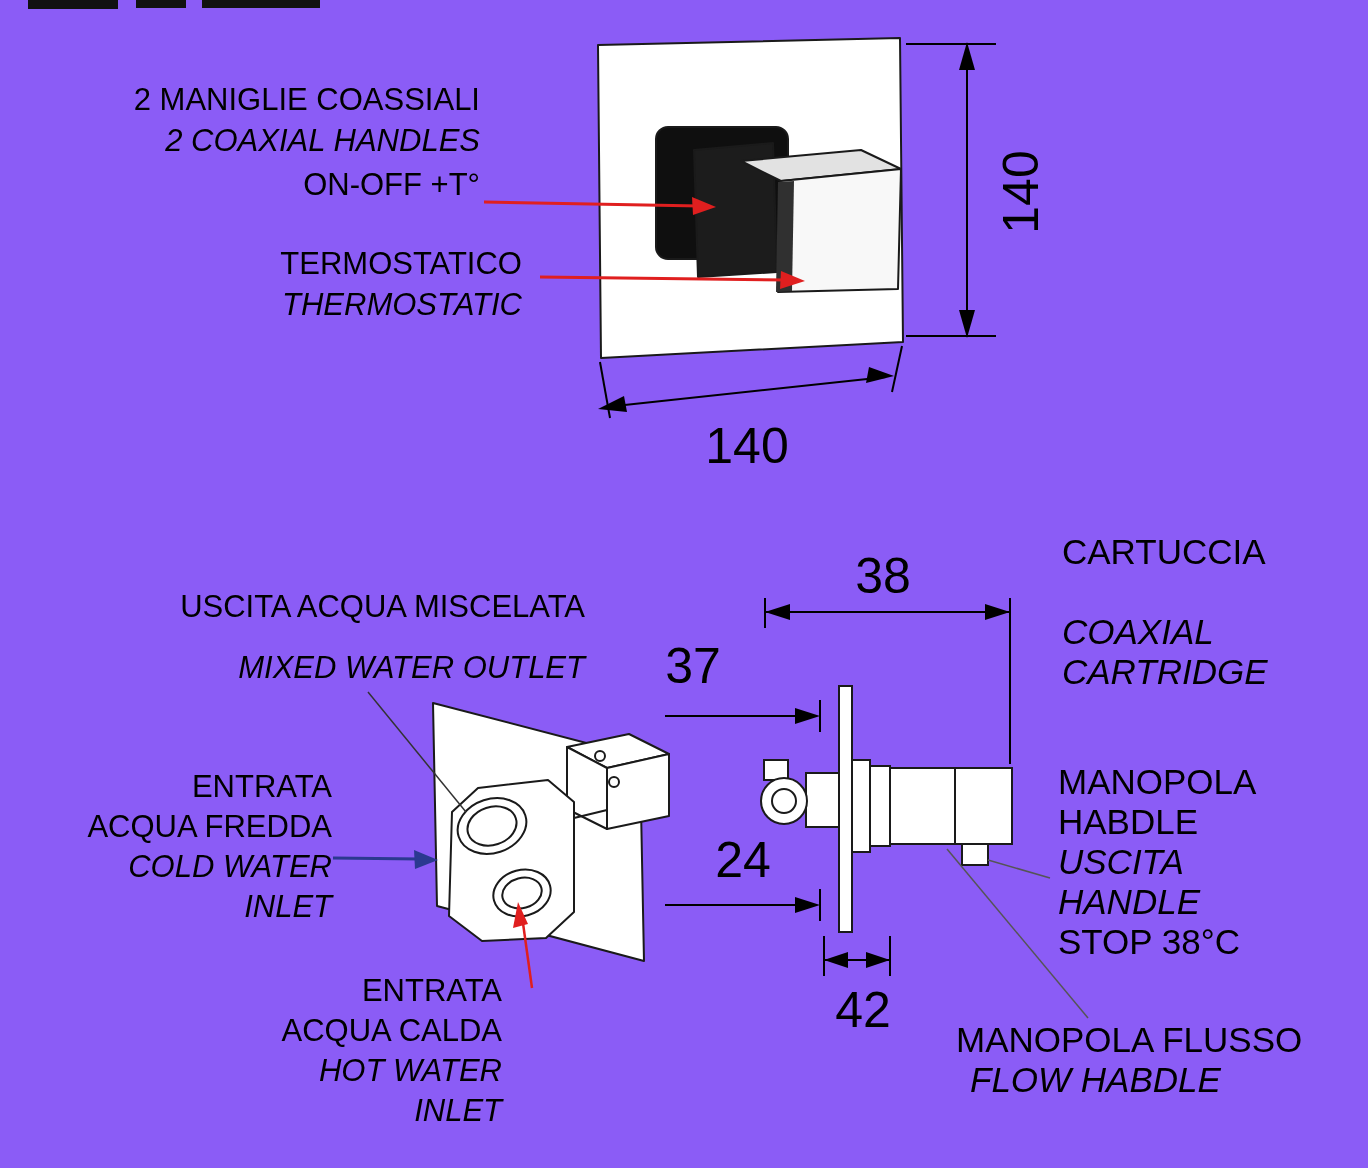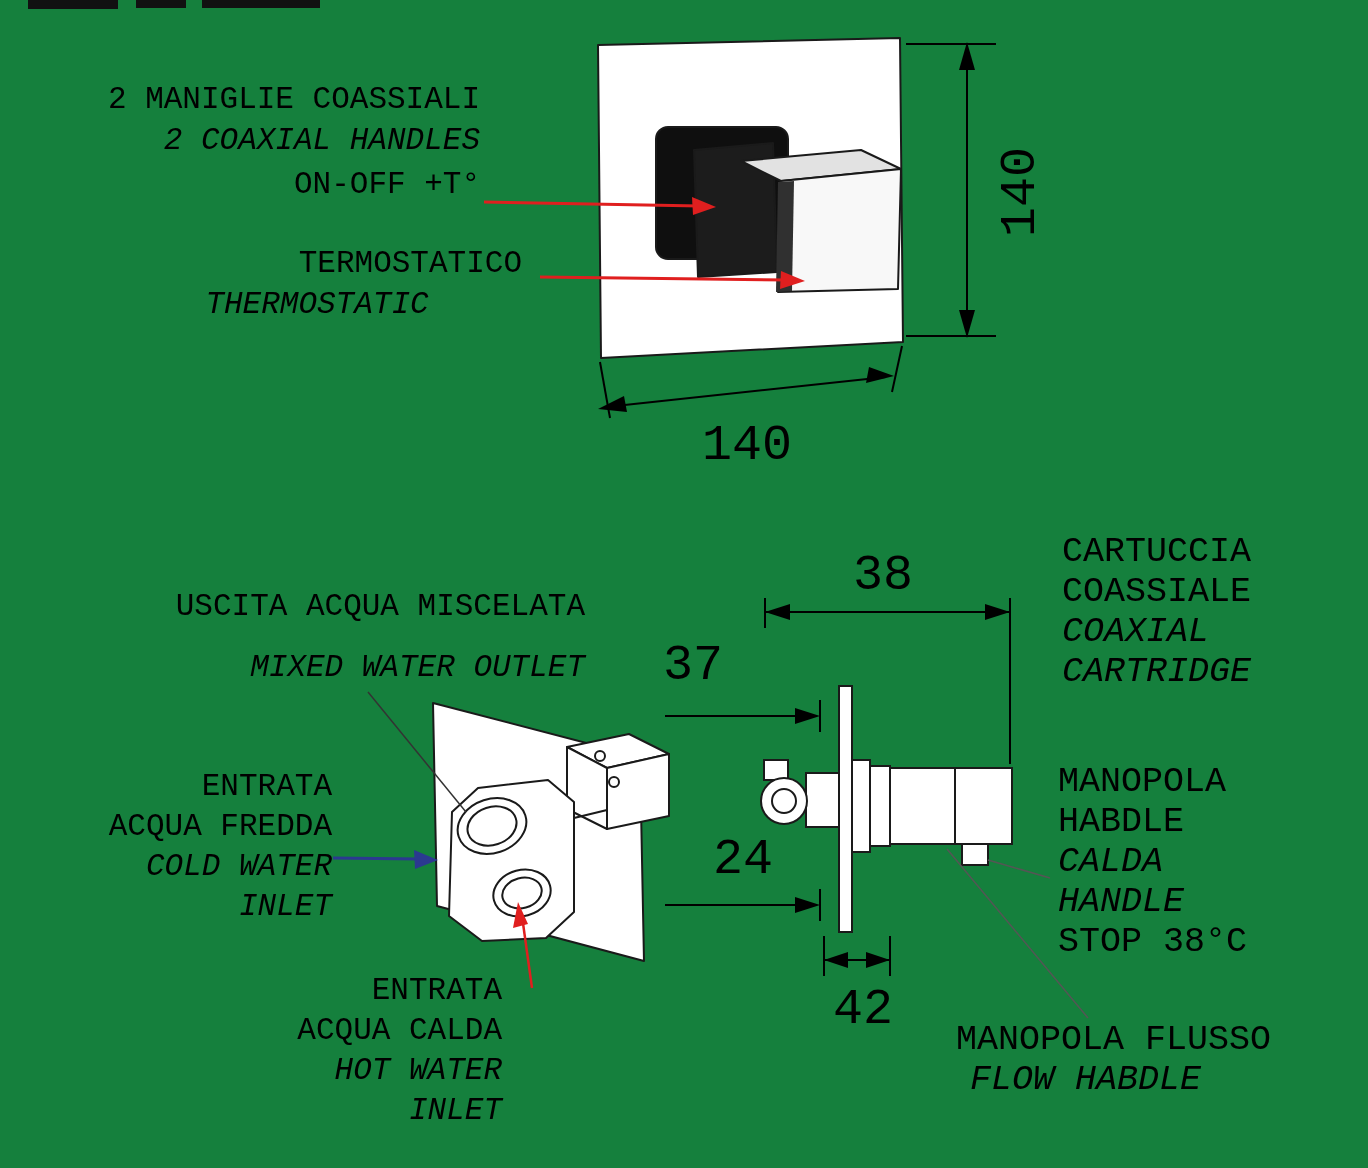--- a/index.html
+++ b/index.html
@@ -1,20 +1,20 @@
 <!DOCTYPE html>
 <html><head>
 <meta charset="utf-8">
 <style>
   * { margin:0; padding:0; box-sizing:border-box; }
   html,body { background:#ffffff; }
   .canvas {
     position:relative; width:1368px; height:1168px;
-    background:#15803d; overflow:hidden;
-    font-family:Liberation Mono, monospace;
+    background:#8b5cf6; overflow:hidden;
+    font-family:Liberation Sans, sans-serif;
     color:#000;
   }
   svg.art { position:absolute; left:0; top:0; }
   .lbl { position:absolute; white-space:nowrap; font-size:31px; line-height:1.05; color:#000; }
   .it  { font-style:italic; }
   .ra  { text-align:right; }
   .ctr { text-align:center; }
   .dim { font-size:50px; }
   .rc  { font-size:35px; }
   .vdim {
@@ -140,21 +140,21 @@
     <g stroke="#555555" stroke-width="1.5">
       <line x1="1050" y1="878" x2="988" y2="860"></line>
       <line x1="1088" y1="1018" x2="947" y2="849"></line>
     </g>
   </svg>
 
   <div class="lbl ra" style="left:30px;  top:84px;  width:450px;">2 MANIGLIE COASSIALI</div>
   <div class="lbl ra it" style="left:30px;  top:125px; width:450px;">2 COAXIAL HANDLES</div>
   <div class="lbl ra" style="left:30px;  top:169px; width:450px;">ON-OFF +T°</div>
   <div class="lbl ra" style="left:80px;  top:248px; width:442px;">TERMOSTATICO</div>
-  <div class="lbl ra it" style="left:96px;  top:289px; width:442px;text-align:center;">THERMOSTATIC</div>
+  <div class="lbl ra it" style="left:80px;  top:289px; width:442px;">THERMOSTATIC</div>
   <div class="vdim">140</div>
   <div class="lbl ctr dim" style="left:652px; top:420px; width:190px;">140</div>
 
   <div class="lbl ra" style="left:70px;  top:583px; width:515px;margin-top:8px;">USCITA ACQUA MISCELATA</div>
   <div class="lbl ra it" style="left:70px;  top:652px; width:515px;">MIXED WATER OUTLET</div>
 
   <div class="lbl ra" style="left:40px;  top:771px; width:292px;">ENTRATA</div>
   <div class="lbl ra" style="left:40px;  top:811px; width:292px;">ACQUA FREDDA</div>
   <div class="lbl ra it" style="left:40px;  top:851px; width:292px;">COLD WATER</div>
   <div class="lbl ra it" style="left:40px;  top:891px; width:292px;">INLET</div>
@@ -163,26 +163,25 @@
   <div class="lbl ra" style="left:210px; top:1015px; width:292px;">ACQUA CALDA</div>
   <div class="lbl ra it" style="left:210px; top:1055px; width:292px;">HOT WATER</div>
   <div class="lbl ra it" style="left:210px; top:1095px; width:292px;">INLET</div>
 
   <div class="lbl ctr dim" style="left:828px; top:550px; width:110px;">38</div>
   <div class="lbl ctr dim" style="left:638px; top:640px; width:110px;">37</div>
   <div class="lbl ctr dim" style="left:688px; top:834px; width:110px;">24</div>
   <div class="lbl ctr dim" style="left:808px; top:984px; width:110px;text-align:center;">42</div>
 
   <div class="lbl rc" style="left:1062px; top:534px;">CARTUCCIA</div>
-  <div class="lbl rc" style="left:1062px; top:574px;">COASSIALE</div>
   <div class="lbl rc it" style="left:1062px; top:614px;">COAXIAL</div>
   <div class="lbl rc it" style="left:1062px; top:654px;">CARTRIDGE</div>
 
   <div class="lbl rc" style="left:1058px; top:764px;">MANOPOLA</div>
   <div class="lbl rc" style="left:1058px; top:804px;">HABDLE</div>
-  <div class="lbl rc it" style="left:1058px; top:844px;">CALDA</div>
+  <div class="lbl rc it" style="left:1058px; top:844px;">USCITA</div>
   <div class="lbl rc it" style="left:1058px; top:884px;">HANDLE</div>
   <div class="lbl rc" style="left:1058px; top:924px;">STOP 38°C</div>
 
   <div class="lbl rc" style="left:956px; top:1022px;text-align:right;">MANOPOLA FLUSSO</div>
   <div class="lbl rc it" style="left:962px; top:1062px;margin-left:8px;">FLOW HABDLE</div>
 
 </div>
 
 </body></html>

